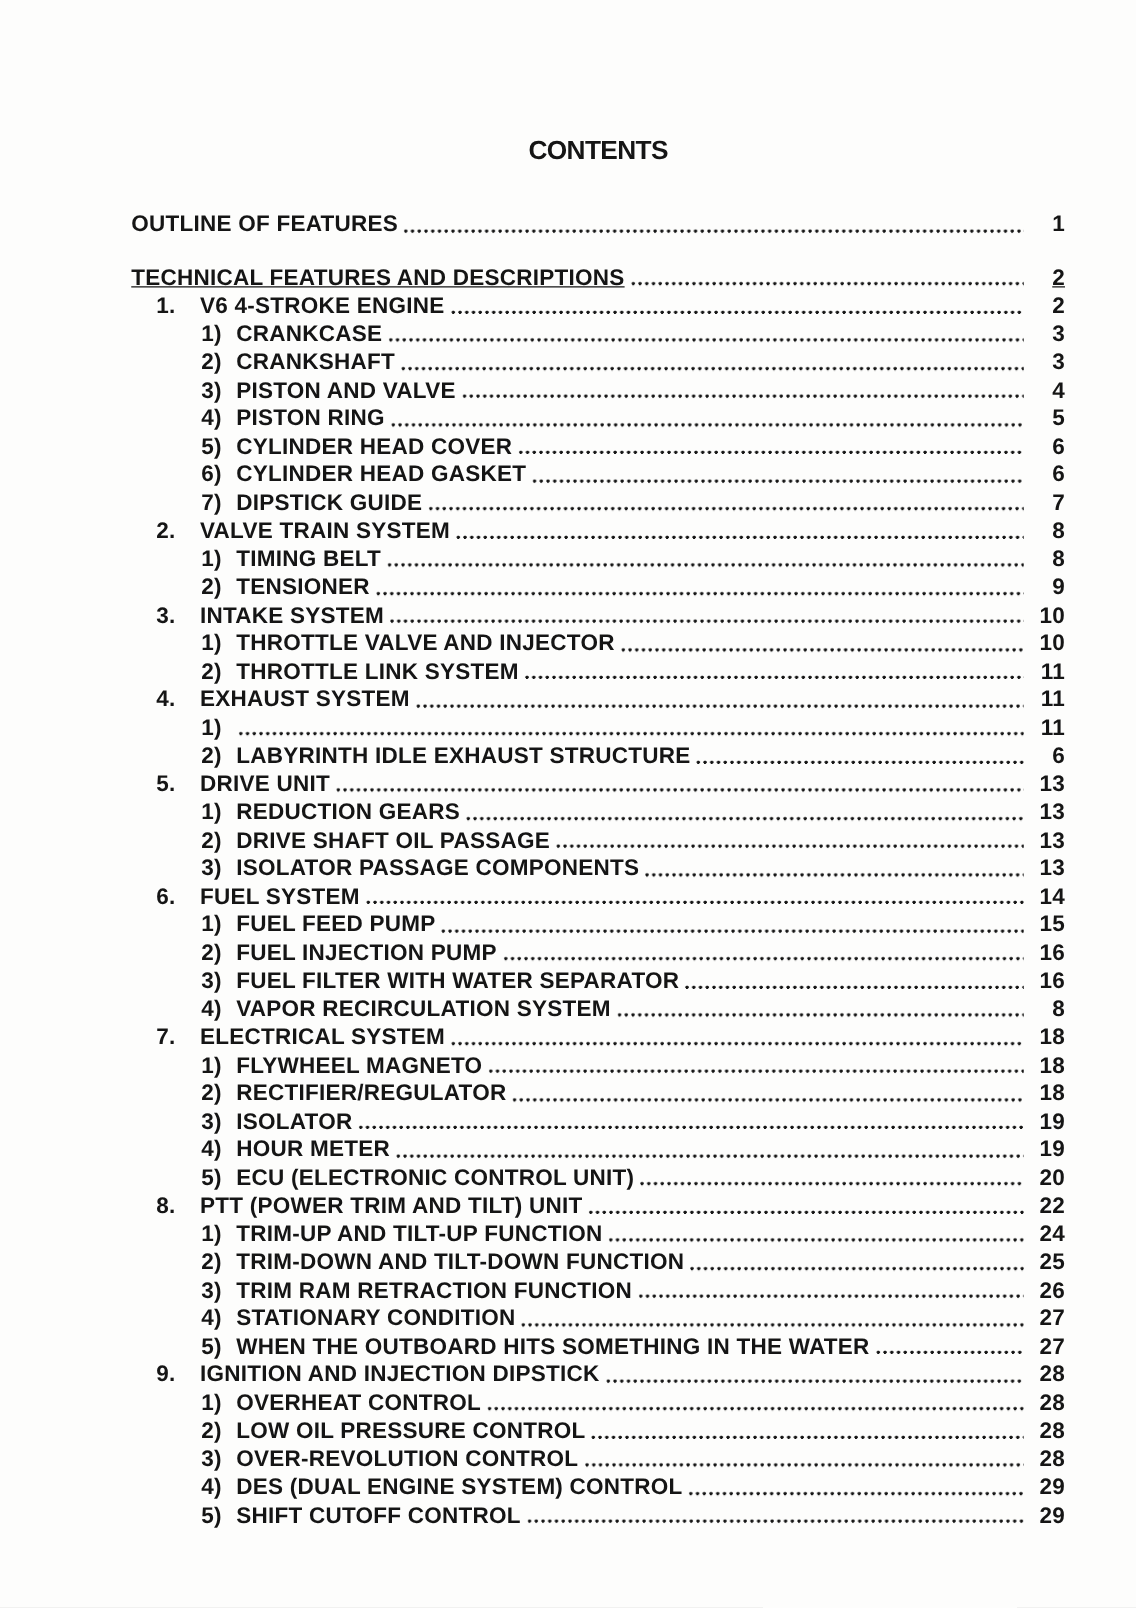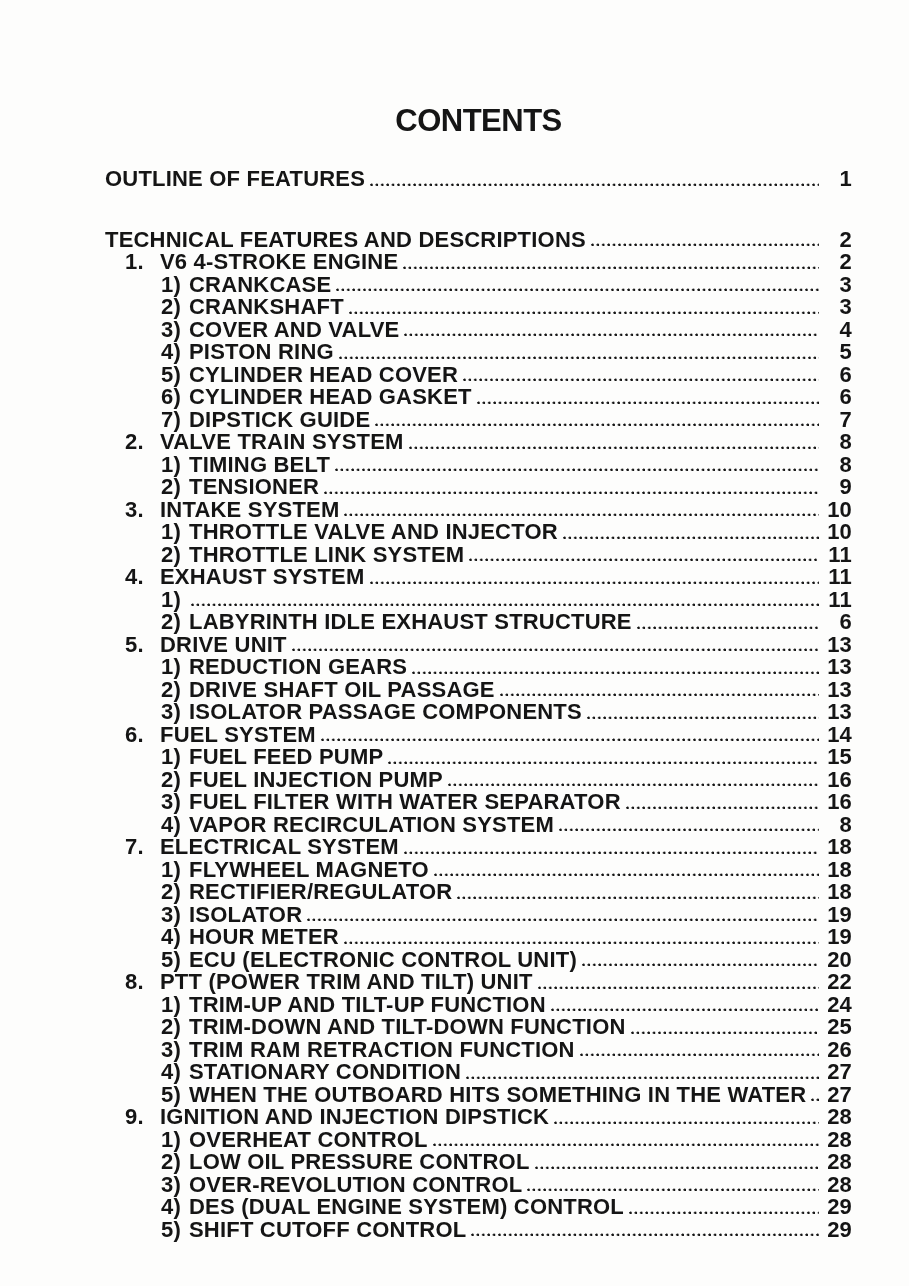--- a/index.html
+++ b/index.html
@@ -12,34 +12,34 @@
     font-weight:700;
     color:var(--ink,#151515);
   }
   .content {
     position:absolute; left:105px; top:104px; width:747px;
   }
   .title {
     margin:0 0 30px 0;
     height:34px; line-height:34px;
     text-align:center;
-    font-size:31px;
+    font-size:21px;
     letter-spacing:-0.5px;
     font-weight:700;
   }
   .toc { width:100%; }
   .row {
     display:flex;
     align-items:stretch;
     height:22.5px; line-height:22.5px;
-    font-size:22px;
+    font-size:18px;
     letter-spacing:0.2px;
     white-space:nowrap;
   }
-  .row.gap-before { margin-top:38px; }
+  .row.gap-before { margin-top:20px;text-decoration:underline; }
   .num { flex:0 0 auto; }
   .lvl1 .num { margin-left:20px; width:35px; }
   .lvl2 .num { margin-left:56px; width:28px; }
   .label { flex:0 0 auto; padding-right:3px; }
   .leader { flex:1 1 auto; position:relative; min-width:10px; }
   .leader::before {
     content:"";
     position:absolute; left:2px; right:3px; bottom:4px; height:4px;
     background-image:radial-gradient(circle at 1.6px 1.8px, var(--ink,#151515) 1.1px, rgba(0,0,0,0) 1.55px);
     background-size:5.4px 4px;
@@ -79,21 +79,21 @@
     <span class="pageno">3</span>
   </div>
         <div class="row lvl2">
     <span class="num">2)</span>
     <span class="label">CRANKSHAFT</span>
     <span class="leader"></span>
     <span class="pageno">3</span>
   </div>
         <div class="row lvl2">
     <span class="num">3)</span>
-    <span class="label">COVER AND VALVE</span>
+    <span class="label">PISTON AND VALVE</span>
     <span class="leader"></span>
     <span class="pageno">4</span>
   </div>
         <div class="row lvl2">
     <span class="num">4)</span>
     <span class="label">PISTON RING</span>
     <span class="leader"></span>
     <span class="pageno">5</span>
   </div>
         <div class="row lvl2">

